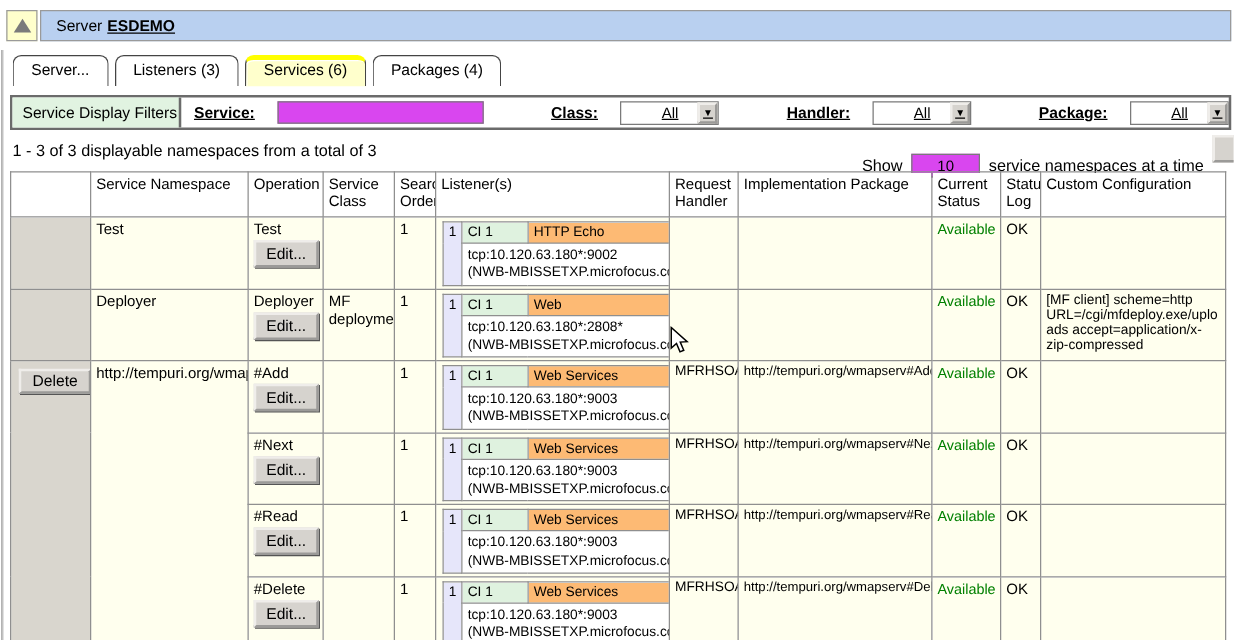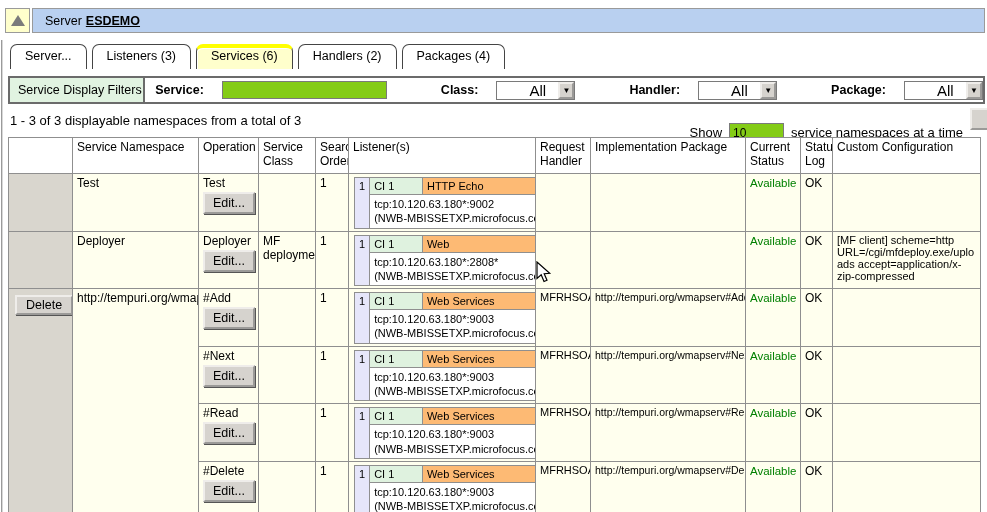--- a/index.html
+++ b/index.html
@@ -41,32 +41,33 @@
 
   
   .filterbar {
     position:absolute; left:8px; top:76px; width:977px; height:28px;
     border:2px solid #6b6b6b; background:#fff; display:flex; align-items:stretch;
   }
   .filter-title {
     background:#e1f3e1; border-right:2px solid #6b6b6b; width:146px;
     display:flex; align-items:center; padding-left:8px; font-size:12.5px;
   }
-  .filter-fields { display:flex; align-items:center; padding-left:10px; gap:18px; }
+  .filter-fields { display:flex; align-items:center; padding-left:10px; gap:18px;text-decoration:underline; }
   .flabel { font-weight:bold; font-size:12.5px; }
   .txt {
-    height:18px; border:1px solid #7a7a7a; background:#84cc16; font:12px "Liberation Sans",sans-serif;
+    height:18px; border:1px solid #7a7a7a; background:#d946ef; font:12px "Liberation Sans",sans-serif;
     padding:0 3px;
+    text-align:center;
   }
   .txt.service { width:165px; }
   .sel {
     display:inline-flex; height:19px; border:1px solid #7a7a7a; background:#fff;
     align-items:center; cursor:default;
   }
-  .sel .sel-val { padding:1px 4px; font-size:15px; min-width:33px;margin-left:28px; }
+  .sel .sel-val { padding:1px 4px; font-size:12px; min-width:33px;margin-left:28px; }
   .sel .sel-btn {
     width:16px; height:17px; background:#d6d3ce;
     border:2px outset #efedea; display:flex; align-items:center; justify-content:center;
     font-size:8px; color:#000;
   }
   .gap18 { width:18px; }
 
   
   .pag { position:absolute; left:10px; top:108px; width:975px; height:26px; font-size:13px; }
   .pag-summary { position:absolute; left:0; top:5px; }
@@ -136,21 +137,20 @@
     <div class="hdr-bar">
       <span>Server</span>
       <b>ESDEMO</b>
     </div>
   </div>
 
   <div class="tabs">
     <div class="tab">Server...</div>
     <div class="tab">Listeners (3)</div>
     <div class="tab active">Services (6)</div>
-    <div class="tab">Handlers (2)</div>
     <div class="tab">Packages (4)</div>
   </div>
 
   <div class="filterbar">
     <div class="filter-title">Service Display Filters</div>
     <div class="filter-fields">
       <span class="flabel">Service:</span>
       <input class="txt service" value="" style="">
       <span class="gap18"></span>
       <span class="flabel">Class:</span>

